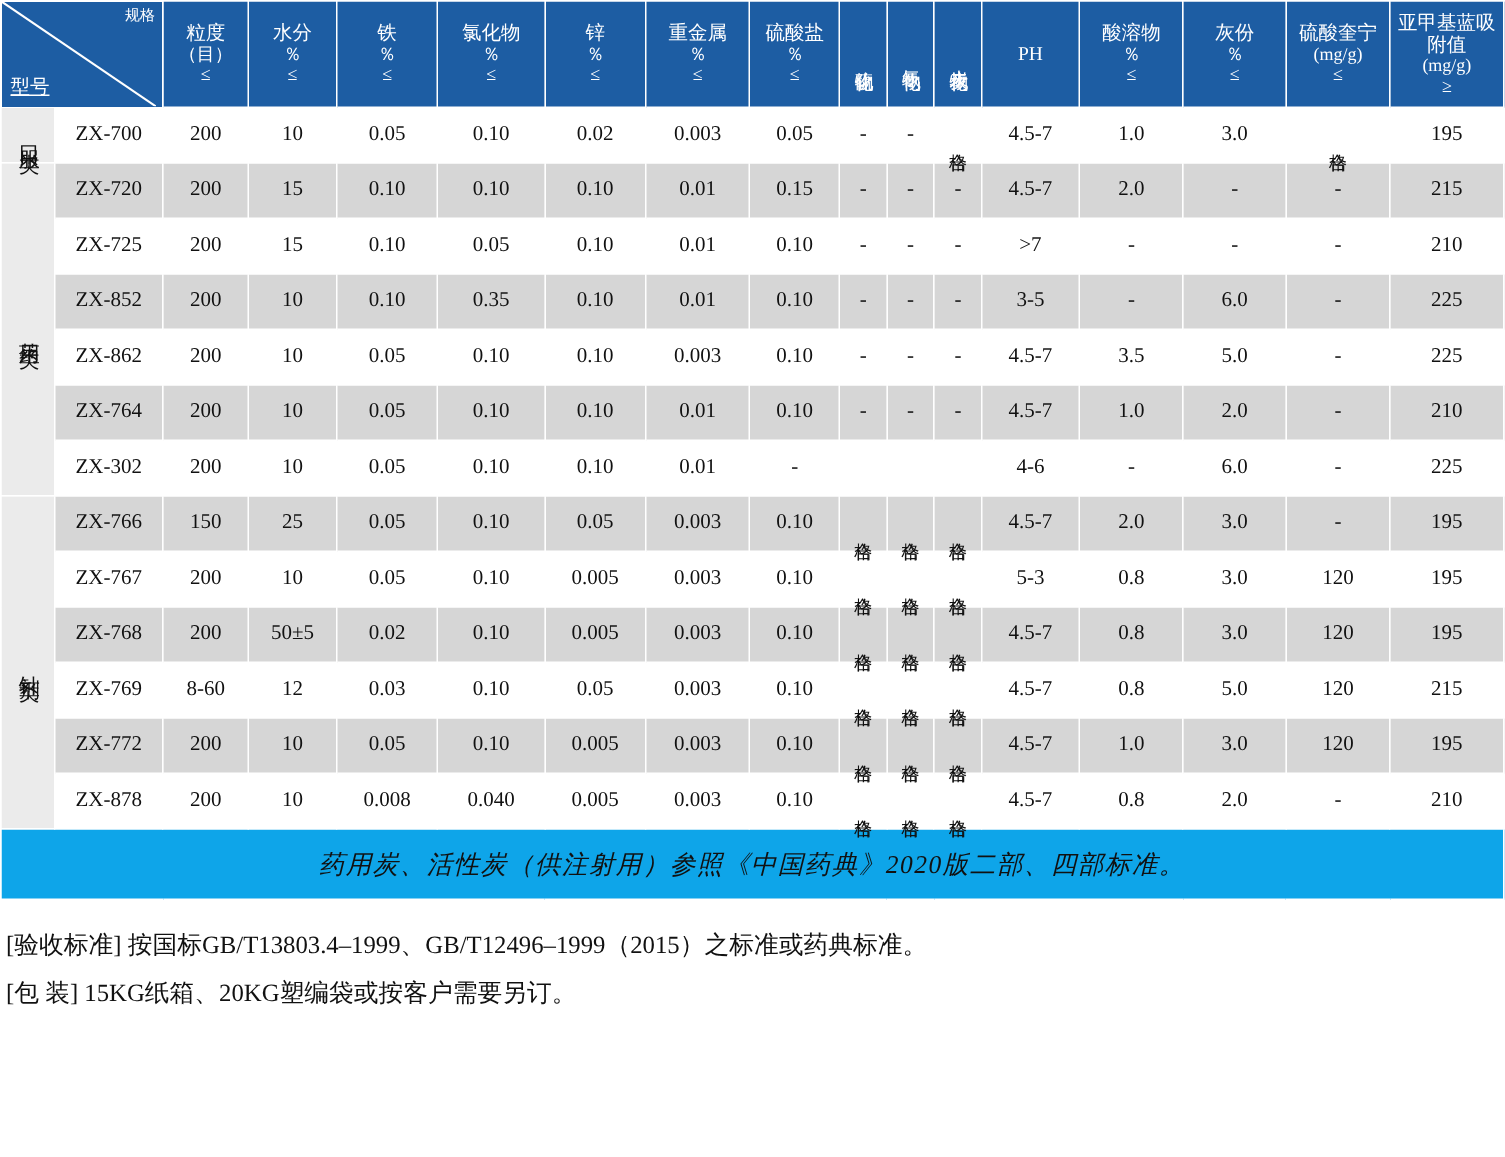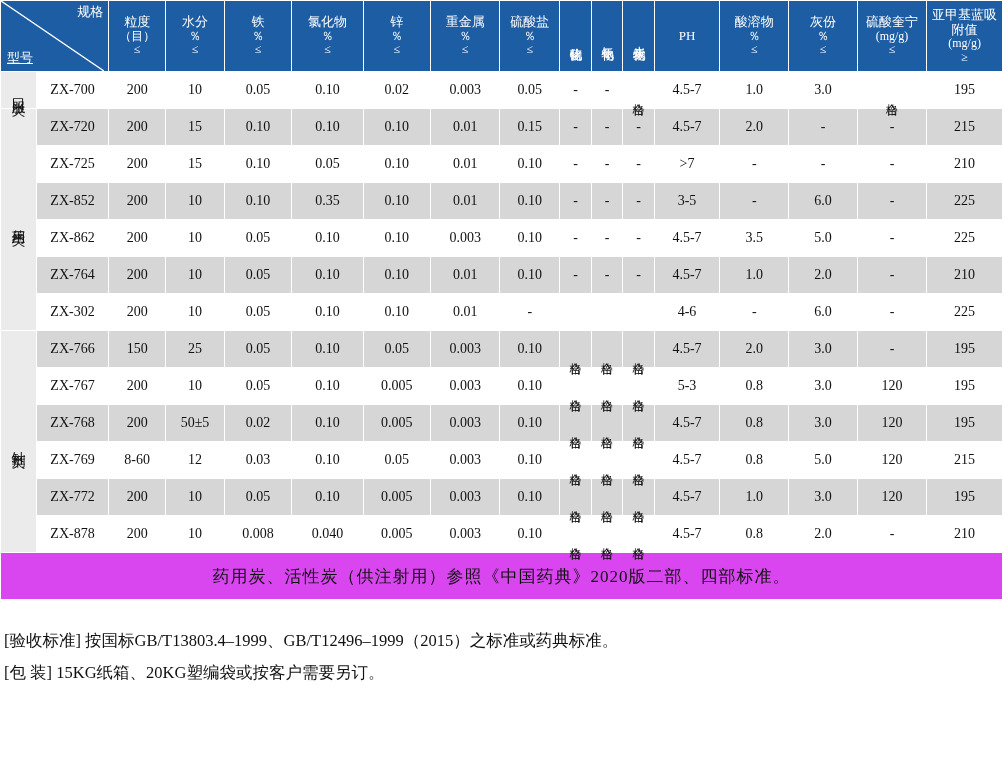--- a/index.html
+++ b/index.html
@@ -62,21 +62,21 @@
   thead th.corner .diag {
     position: absolute;
     left: 0; top: 0; right: 0; bottom: 0;
     overflow: hidden;
   }
   thead th.corner .diag svg { display: block; }
   thead th.corner .lbl-spec {
     position: absolute;
     top: 4px;
     right: 5px;
-    font-size: 13px;
+    font-size: 10px;
   }
   thead th.corner .lbl-model {
     position: absolute;
     bottom: 5px;
     left: 6px;
     font-size: 13px;
     text-decoration: underline;
   }
   tbody td {
     height: 36px;
@@ -103,27 +103,28 @@
   }
   tbody td.qual .vtext {
     display: inline-block;
     writing-mode: vertical-rl;
     text-orientation: upright;
     font-size: 12px;
     line-height: 1.0;
     letter-spacing: 0px;
   }
   .note-row td {
-    background: #d946ef;
+    background: #0ea5e9;
     height: 46px;
     font-size: 17px;
     letter-spacing: 1px;
+    font-style: italic;
   }
   .footnotes {
-    margin-top: 25px;
+    margin-top: 14px;
     padding: 0 4px;
     font-size: 16.5px;
     line-height: 1.95;
   }
   .footnotes div {
     white-space: nowrap;
   }
 </style>
 </head>
 <body>

